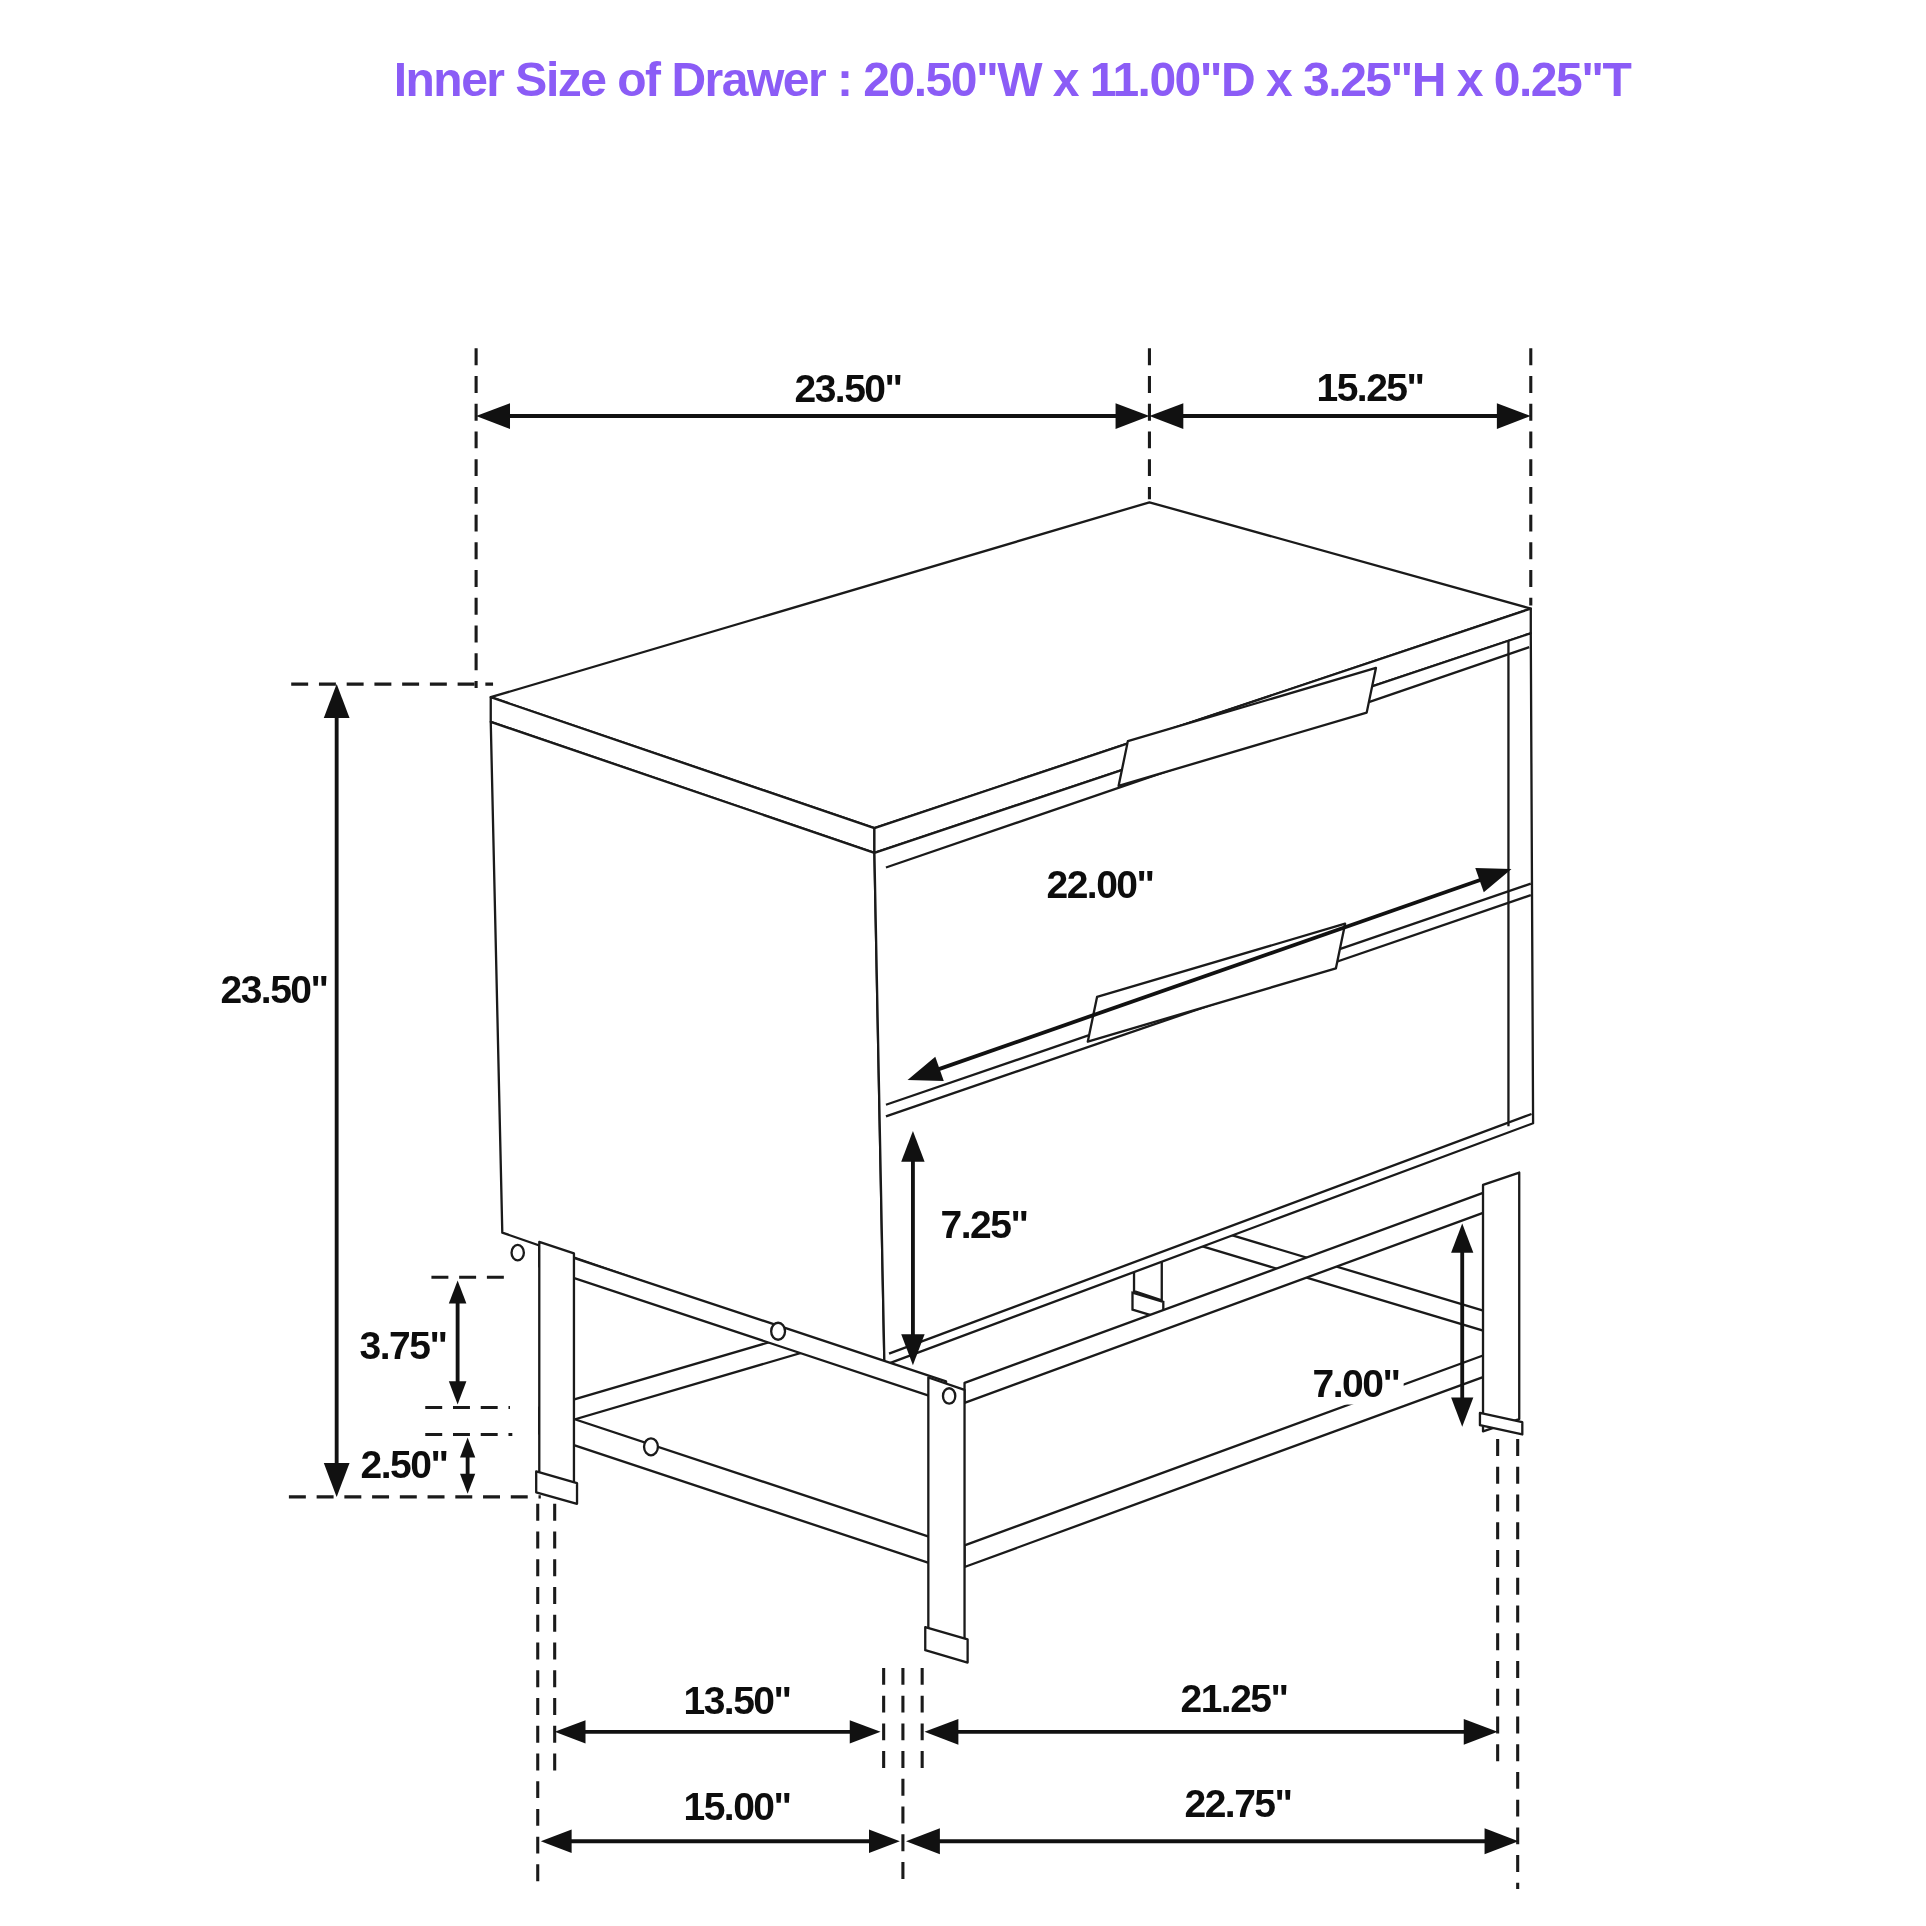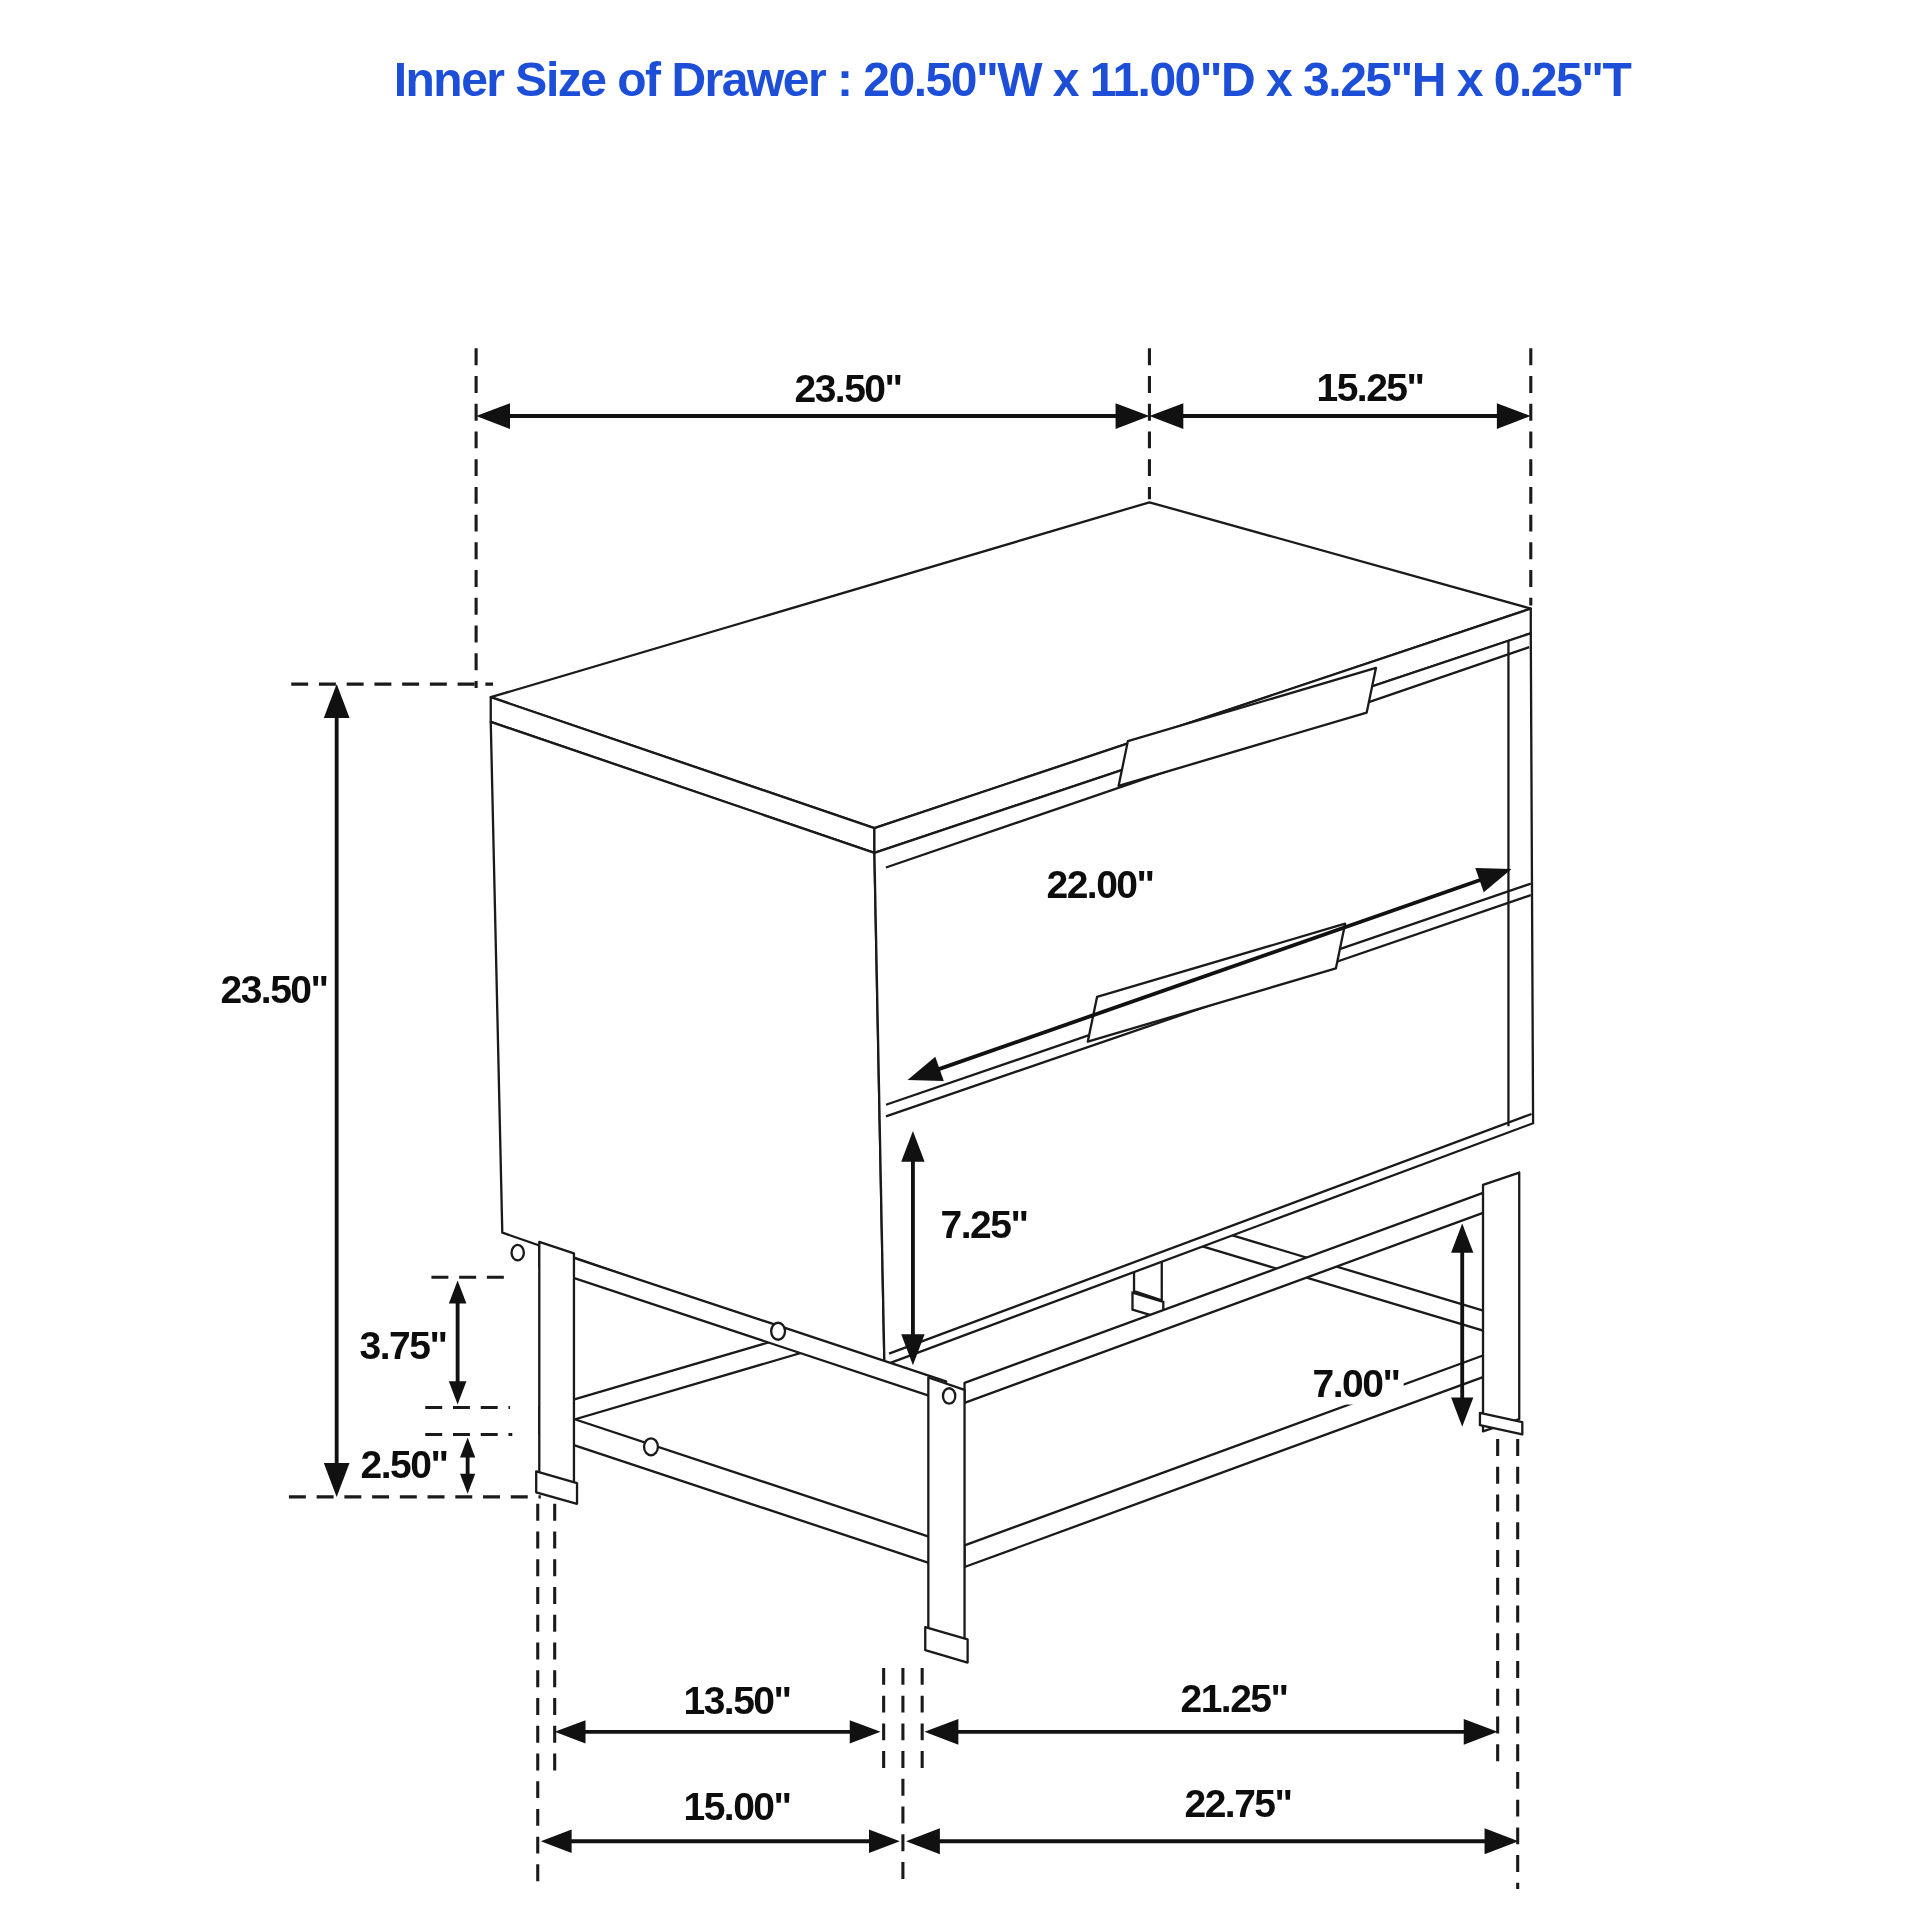--- a/index.html
+++ b/index.html
@@ -3,21 +3,21 @@
 <meta charset="utf-8">
 <style>
   html,body{margin:0;padding:0;background:#ffffff;}
   #canvas{position:relative;width:1926px;height:1926px;background:#ffffff;overflow:hidden;
           font-family:"Liberation Sans", sans-serif;}
   #lineart{position:absolute;left:0;top:0;}
   .dim-label{position:absolute;transform:translate(-50%,-50%);font-weight:bold;font-size:39px;
              letter-spacing:-1.5px;white-space:nowrap;color:#0d0d0d;background:#ffffff;
              padding:0 3.9px;line-height:1.05;}
   .title-label{position:absolute;transform:translate(-50%,-50%);font-weight:bold;font-size:48px;
-             letter-spacing:-1.5px;white-space:nowrap;color:#1d4ed8;}
+             letter-spacing:-1.5px;white-space:nowrap;color:#8b5cf6;}
 </style>
 </head>
 <body>
 
 <div id="canvas">
 
   <svg id="lineart" width="1926" height="1926" viewBox="0 0 2500 2500">
 
     <g stroke="#1a1a1a" stroke-width="3" fill="#ffffff">
       <polygon points="1472,1560 1508,1572 1508,1688 1472,1676"></polygon>

